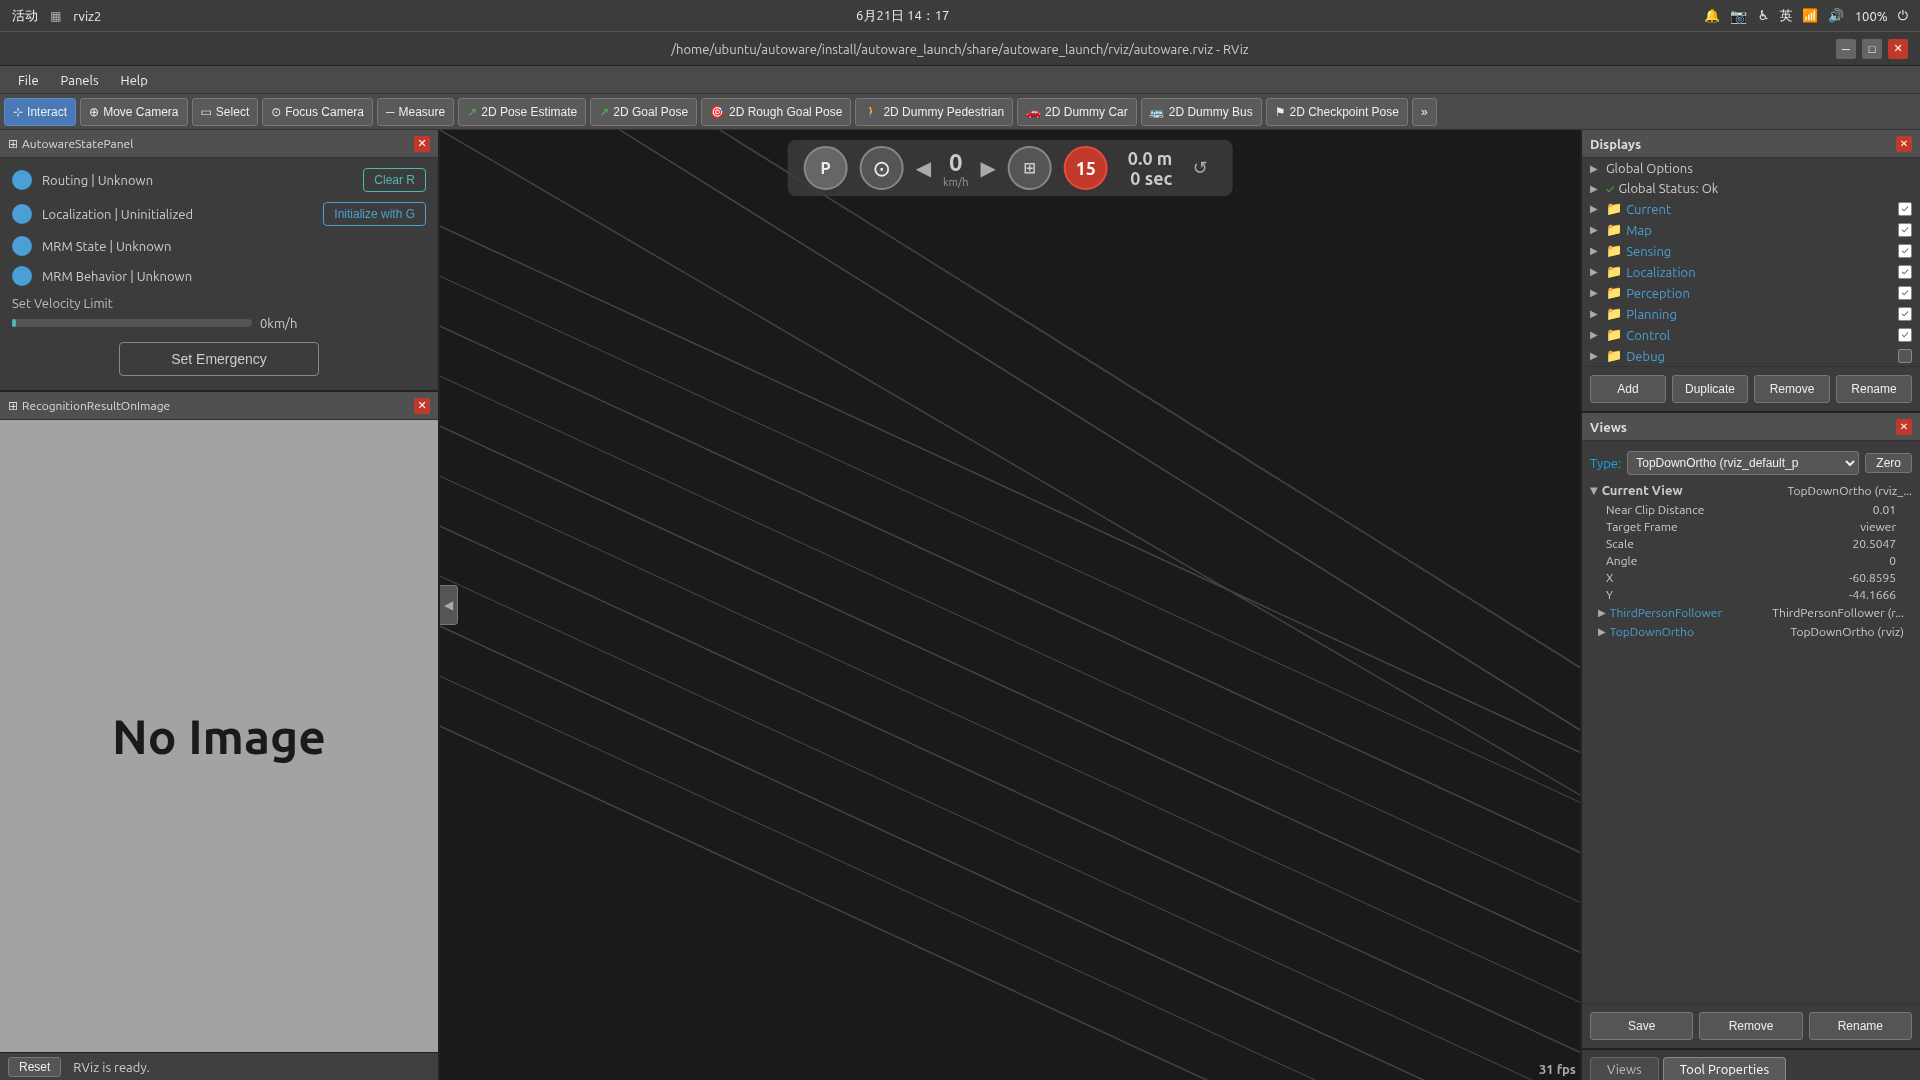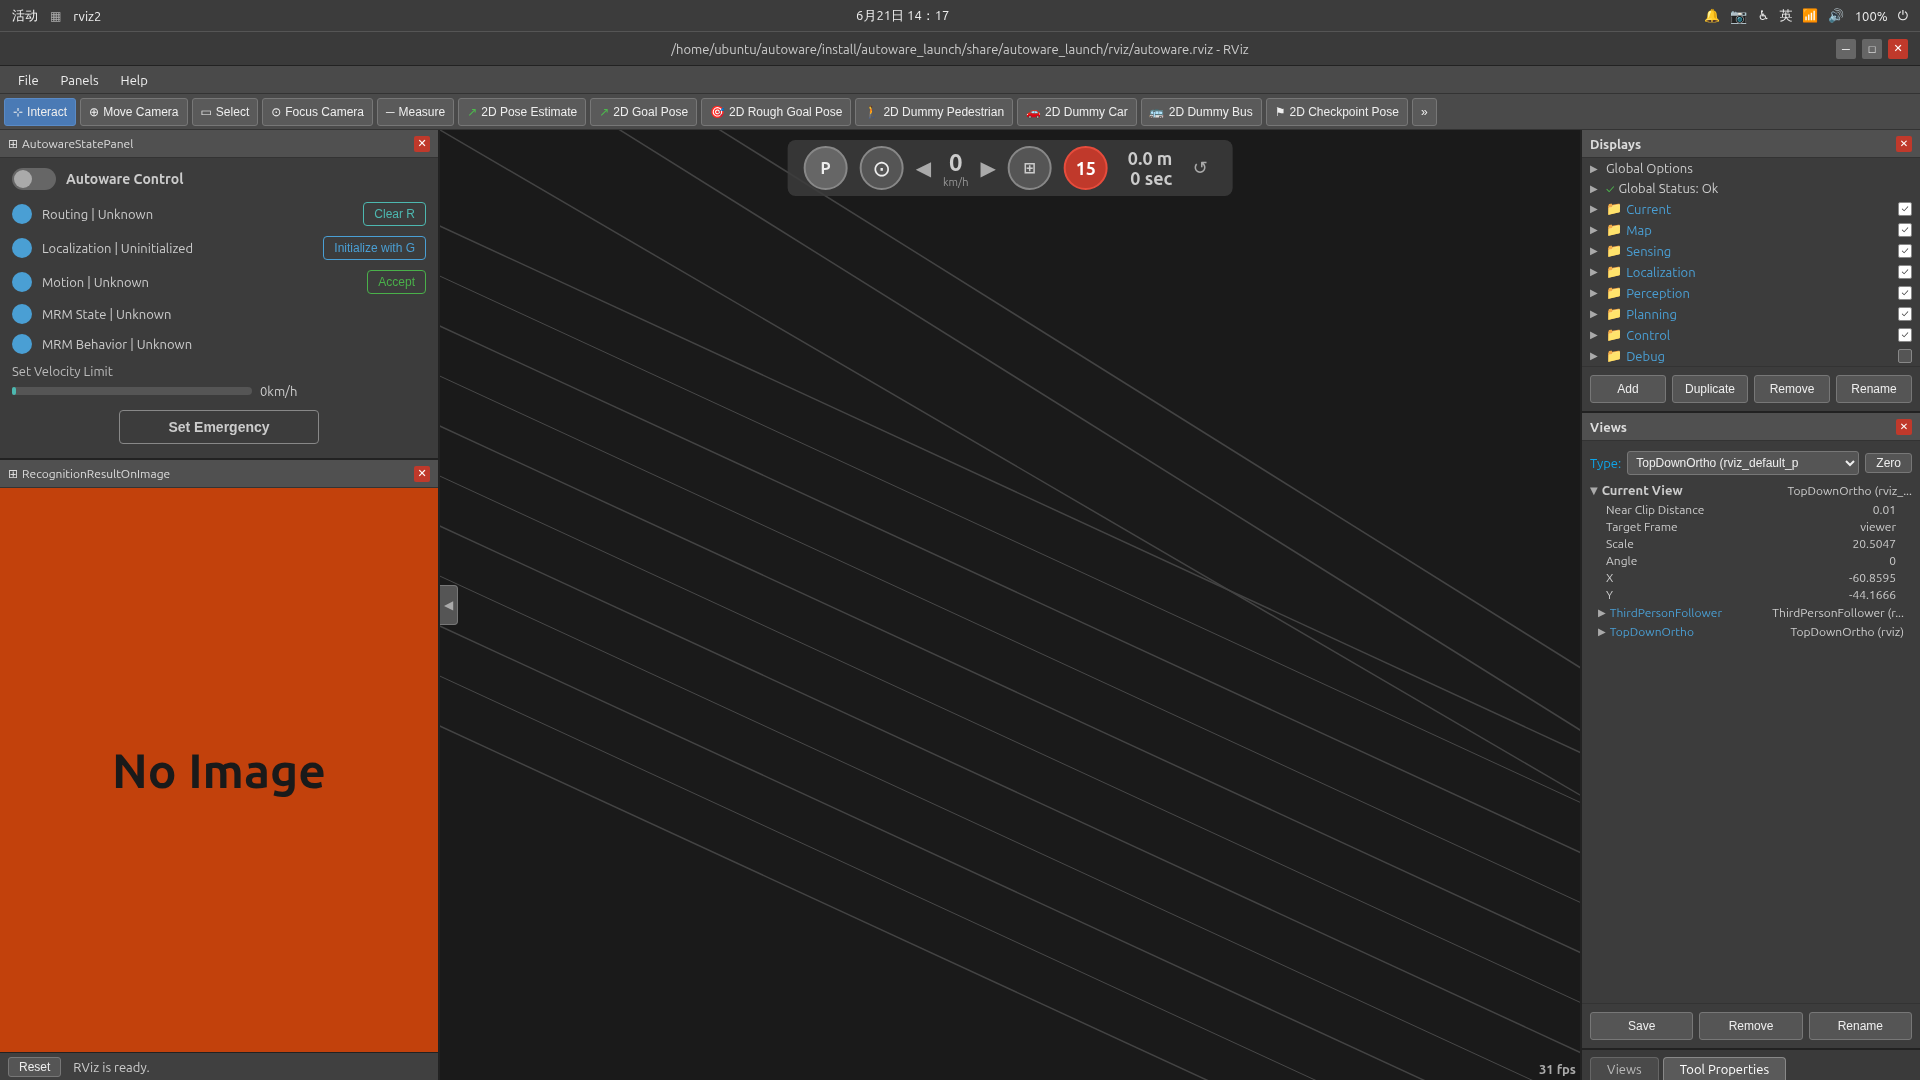--- a/index.html
+++ b/index.html
@@ -236,33 +236,32 @@
       margin: 12px auto 4px;
       display: block;
       padding: 8px 0;
       background: transparent;
       border: 1px solid #888;
       border-radius: 4px;
       color: #ccc;
       font-size: 14px;
       cursor: pointer;
       text-align: center;
-      font-weight: bold;
     }
 
     
     .recognition-panel {
       flex: 1;
       display: flex;
       flex-direction: column;
       background: #3c3c3c;
     }
     .no-image-area {
       flex: 1;
-      background: #c2410c;
+      background: #a3a3a3;
       display: flex;
       align-items: center;
       justify-content: center;
     }
     .no-image-text {
       font-size: 48px;
       font-weight: bold;
       color: #1a1a1a;
     }
 
@@ -703,45 +702,34 @@
       <div class="panel-header">
         <div class="panel-title">
           <span style="font-size:12px;">⊞</span>
           <span>AutowareStatePanel</span>
         </div>
         <button class="panel-close">✕</button>
       </div>
 
       <div class="panel-content">
 
-        <div class="autoware-control-row">
-          <div class="toggle-switch">
-            <div class="toggle-knob"></div>
-          </div>
-          <span class="control-label">Autoware Control</span>
-        </div>
 
 
         <div class="status-row">
           <div class="status-dot dot-blue"></div>
           <span class="status-label">Routing | Unknown</span>
           <button class="status-action-btn teal">Clear R</button>
         </div>
 
         <div class="status-row">
           <div class="status-dot dot-blue"></div>
           <span class="status-label">Localization | Uninitialized</span>
           <button class="status-action-btn blue">Initialize with G</button>
         </div>
 
-        <div class="status-row">
-          <div class="status-dot dot-blue"></div>
-          <span class="status-label">Motion | Unknown</span>
-          <button class="status-action-btn green">Accept</button>
-        </div>
 
         <div class="status-row">
           <div class="status-dot dot-blue"></div>
           <span class="status-label">MRM State | Unknown</span>
         </div>
 
         <div class="status-row">
           <div class="status-dot dot-blue"></div>
           <span class="status-label">MRM Behavior | Unknown</span>
         </div>

